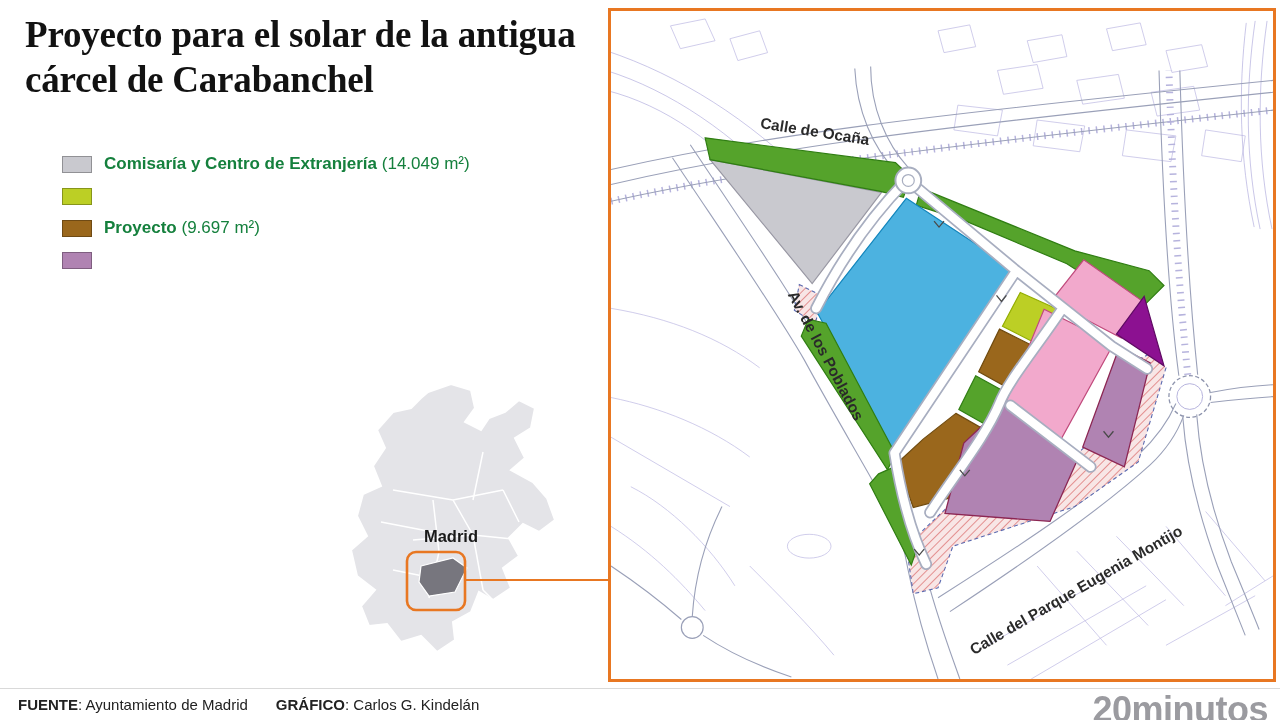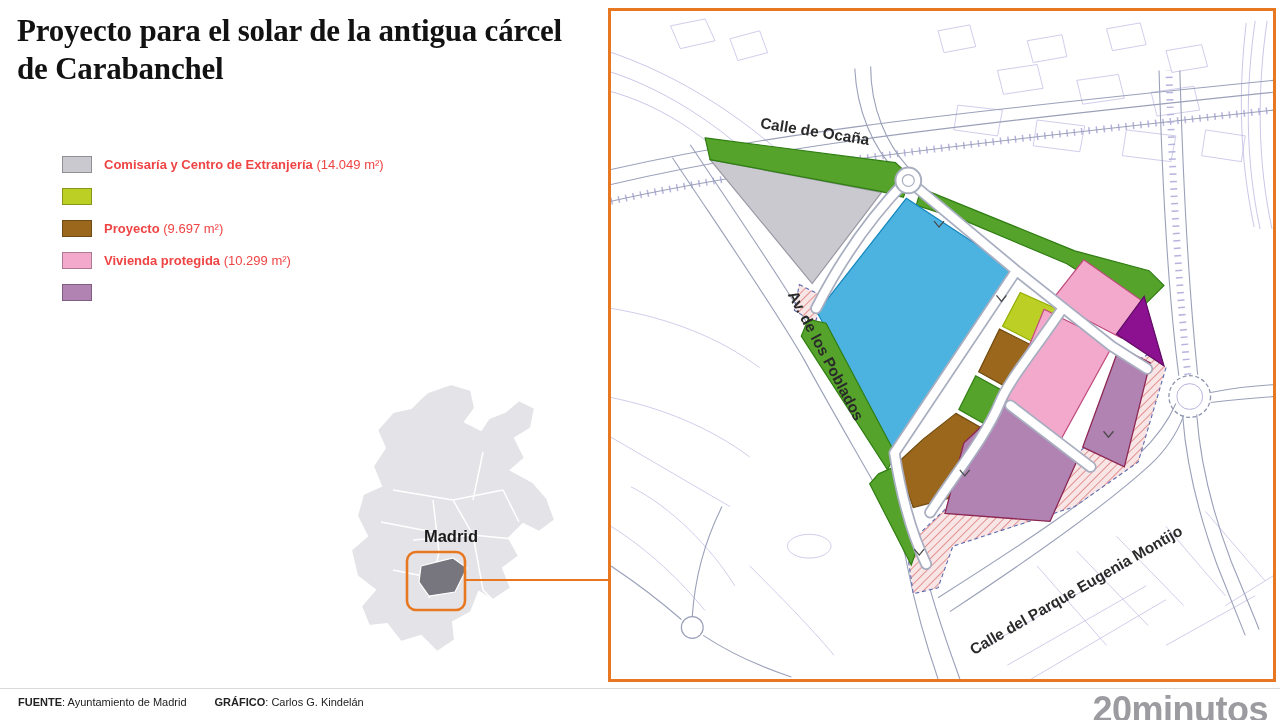--- a/index.html
+++ b/index.html
@@ -1,36 +1,36 @@
 <!DOCTYPE html>
 <html><head>
 <meta charset="utf-8">
 <style>
   html,body{margin:0;padding:0;}
   body{width:1280px;height:720px;position:relative;background:#ffffff;overflow:hidden;
        font-family:"Liberation Sans",sans-serif;}
-  .title{position:absolute;left:17px;top:12px;width:570px;
+  .title{position:absolute;left:25px;top:12px;width:570px;
          font-family:"Liberation Serif","DejaVu Serif",serif;
-         font-weight:700;font-size:31px;line-height:1.22;color:#121212;letter-spacing:-0.2px;}
+         font-weight:700;font-size:37px;line-height:1.22;color:#121212;letter-spacing:-0.2px;}
   .legend{position:absolute;left:62px;top:148px;}
   .legend-item{display:flex;align-items:center;height:32px;}
   .swatch{width:30px;height:17px;margin-right:12px;border:1px solid rgba(0,0,0,.28);
           box-sizing:border-box;flex:0 0 auto;}
-  .legend-text{font-size:13px;color:#ef4444;white-space:nowrap;}
+  .legend-text{font-size:17px;color:#15803d;white-space:nowrap;}
   .legend-text b{font-weight:700;}
   .legend-text span{font-weight:400;}
   .minimap{position:absolute;left:333px;top:372px;width:240px;height:290px;}
   .connector{position:absolute;left:464px;top:579px;width:144px;height:0;
              border-top:2px solid #e87722;}
   .mapframe{position:absolute;left:608px;top:8px;width:668px;height:674px;
             box-sizing:border-box;border:3px solid #e87722;background:#fff;}
   .mapframe svg{display:block;}
   .footer{position:absolute;left:0;top:688px;width:1280px;height:32px;
           border-top:1px solid #d9d9d9;}
-  .footer-text{position:absolute;left:18px;top:7px;font-size:11px;color:#222;}
+  .footer-text{position:absolute;left:18px;top:7px;font-size:15px;color:#222;}
   .footer-text b{font-weight:700;}
   .credit{margin-left:28px;}
   .logo{position:absolute;right:12px;top:0px;font-size:36px;font-weight:700;
         color:#9b9ba0;letter-spacing:-0.5px;}
   
   .cad{stroke:#c3c0e6;stroke-width:1;fill:none;opacity:.8;}
   .cad2{stroke:#b2aedd;stroke-width:1;fill:none;opacity:.7;}
   .roadline{stroke:#9aa0b8;stroke-width:1.1;fill:none;}
   .st-case{stroke:#a8aec0;stroke-width:12;fill:none;stroke-linecap:round;stroke-linejoin:round;}
   .st-fill{stroke:#ffffff;stroke-width:8.5;fill:none;stroke-linecap:round;stroke-linejoin:round;}
@@ -61,24 +61,20 @@
   <div class="legend-item">
     <div class="swatch" style="background: rgb(201, 201, 207);"></div>
     <div class="legend-text"><b>Comisaría y Centro de Extranjería</b>&nbsp;<span>(14.049 m²)</span></div>
   </div>
   <div class="legend-item">
     <div class="swatch" style="background: rgb(188, 207, 37);"></div>
   </div>
   <div class="legend-item">
     <div class="swatch" style="background: rgb(154, 103, 28);"></div>
     <div class="legend-text"><b>Proyecto</b>&nbsp;<span>(9.697 m²)</span></div>
-  </div>
-  <div class="legend-item">
-    <div class="swatch" style="background: rgb(242, 169, 204);"></div>
-    <div class="legend-text"><b>Vivienda protegida</b>&nbsp;<span>(10.299 m²)</span></div>
   </div>
   <div class="legend-item">
     <div class="swatch" style="background: rgb(176, 131, 178);"></div>
   </div>
 </div>
 
 <div class="minimap">
   <svg width="240" height="290" viewBox="0 0 240 290">
     <path class="mm-shape" d="M95,20 L118,12 L138,18 L142,36 L132,50 L148,58 L156,46 L172,40 L186,28 L202,36 L198,56 L182,66 L192,86 L178,98 L200,110 L214,126 L222,148 L206,160 L190,152 L176,166 L186,184 L170,196 L178,216 L160,228 L146,220 L138,240 L120,250 L122,268 L104,280 L88,264 L68,270 L54,252 L36,254 L28,234 L42,218 L24,204 L18,178 L34,164 L24,144 L30,122 L48,114 L40,94 L52,76 L44,58 L60,40 L78,36 L88,26 Z"></path>
     <path class="mm-line" d="M60,118 L120,128 L170,118 M80,168 L140,163 L190,168 M100,128 L106,180 M140,163 L150,218 M60,198 L110,208 M150,80 L140,128 M170,118 L186,150 M106,180 L96,226 M150,218 L160,228 M48,150 L100,160 M120,128 L140,163"></path>

